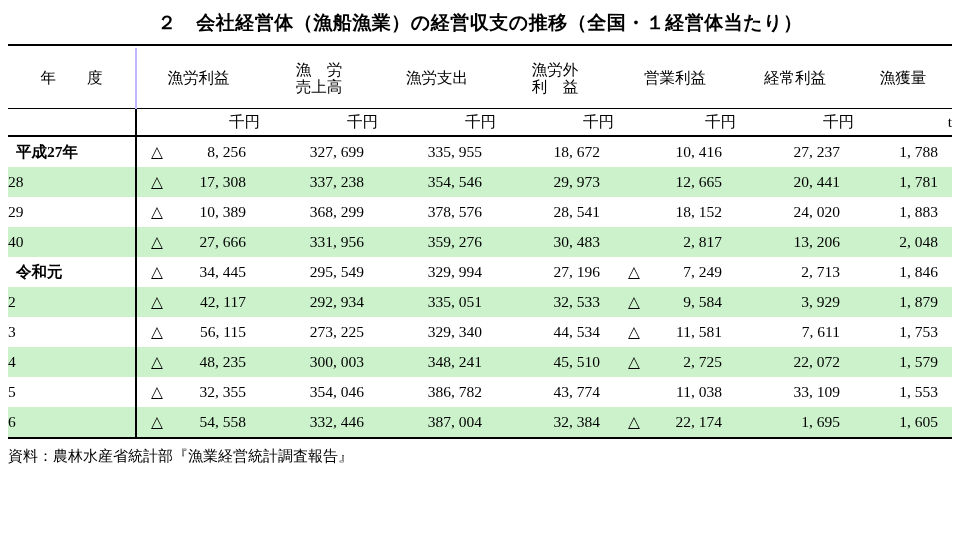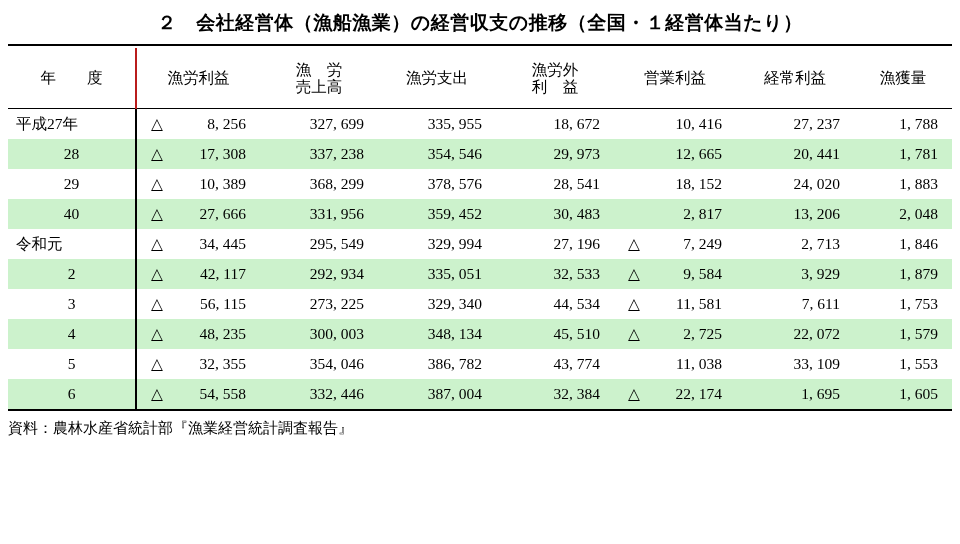--- a/index.html
+++ b/index.html
@@ -45,49 +45,50 @@
     border-top: 2.5px solid #000;
   }
   .head-row td {
     border-bottom: 1px solid #000;
     height: 60px;
     text-align: center;
     line-height: 1.12;
     padding: 2px 0;
   }
   .head-row td.vsep {
-    border-right: 2px solid #b91c1c;
+    border-right: 2px solid #c4b5fd;
   }
   .unit-row td {
     border-bottom: 2.5px solid #000;
     height: 26px;
     text-align: right;
     padding: 0 14px 3px 0;
     font-size: 14.5px;
   }
   .unit-row td.vsep {
     border-right: 2px solid #000;
   }
   .unit-row td.firstcol {
     text-align: center;
     padding: 0;
   }
   tbody tr.data td {
     height: 30px;
     font-size: 15.5px;
   }
   tbody tr.data td.year {
-    text-align: center;
+    text-align: left;
     padding: 0;
     border-right: 2px solid #000;
     white-space: nowrap;
   }
   tbody tr.data td.year.left {
     text-align: left;
     padding-left: 8px;
+    font-weight: bold;
   }
   tbody tr.data td.num {
     text-align: right;
     padding-right: 14px;
     white-space: nowrap;
   }
   tbody tr.data td.num .tri {
     float: left;
     padding-left: 14px;
   }
@@ -142,20 +143,30 @@
       <tr class="head-row">
         <td class="vsep">年　　度</td>
         <td>漁労利益</td>
         <td>漁　労<br>売上高</td>
         <td>漁労支出</td>
         <td>漁労外<br>利　益</td>
         <td>営業利益</td>
         <td>経常利益</td>
         <td>漁獲量</td>
       </tr>
+      <tr class="unit-row">
+        <td class="vsep firstcol"></td>
+        <td>千円</td>
+        <td>千円</td>
+        <td>千円</td>
+        <td>千円</td>
+        <td>千円</td>
+        <td>千円</td>
+        <td>t</td>
+      </tr>
     </thead>
     <tbody id="tbody">
     <tr class="data">
           <td class="year left">平成27年</td>
           <td class="num">
             <span class="num-inner"><span class="tri">△</span><span class="val">8, 256</span></span>
           </td>
           <td class="num">
             <span class="num-inner"><span class="val">327, 699</span></span>
           </td>
@@ -225,21 +236,21 @@
         </tr>
         <tr class="data shade">
           <td class="year">40</td>
           <td class="num">
             <span class="num-inner"><span class="tri">△</span><span class="val">27, 666</span></span>
           </td>
           <td class="num">
             <span class="num-inner"><span class="val">331, 956</span></span>
           </td>
           <td class="num">
-            <span class="num-inner"><span class="val">359, 452</span></span>
+            <span class="num-inner"><span class="val">359, 276</span></span>
           </td>
           <td class="num">
             <span class="num-inner"><span class="val">30, 483</span></span>
           </td>
           <td class="num">
             <span class="num-inner"><span class="val">2, 817</span></span>
           </td>
           <td class="num">
             <span class="num-inner"><span class="val">13, 206</span></span>
           </td>
@@ -321,21 +332,21 @@
         </tr>
         <tr class="data shade">
           <td class="year">4</td>
           <td class="num">
             <span class="num-inner"><span class="tri">△</span><span class="val">48, 235</span></span>
           </td>
           <td class="num">
             <span class="num-inner"><span class="val">300, 003</span></span>
           </td>
           <td class="num">
-            <span class="num-inner"><span class="val">348, 134</span></span>
+            <span class="num-inner"><span class="val">348, 241</span></span>
           </td>
           <td class="num">
             <span class="num-inner"><span class="val">45, 510</span></span>
           </td>
           <td class="num">
             <span class="num-inner"><span class="tri">△</span><span class="val">2, 725</span></span>
           </td>
           <td class="num">
             <span class="num-inner"><span class="val">22, 072</span></span>
           </td>

